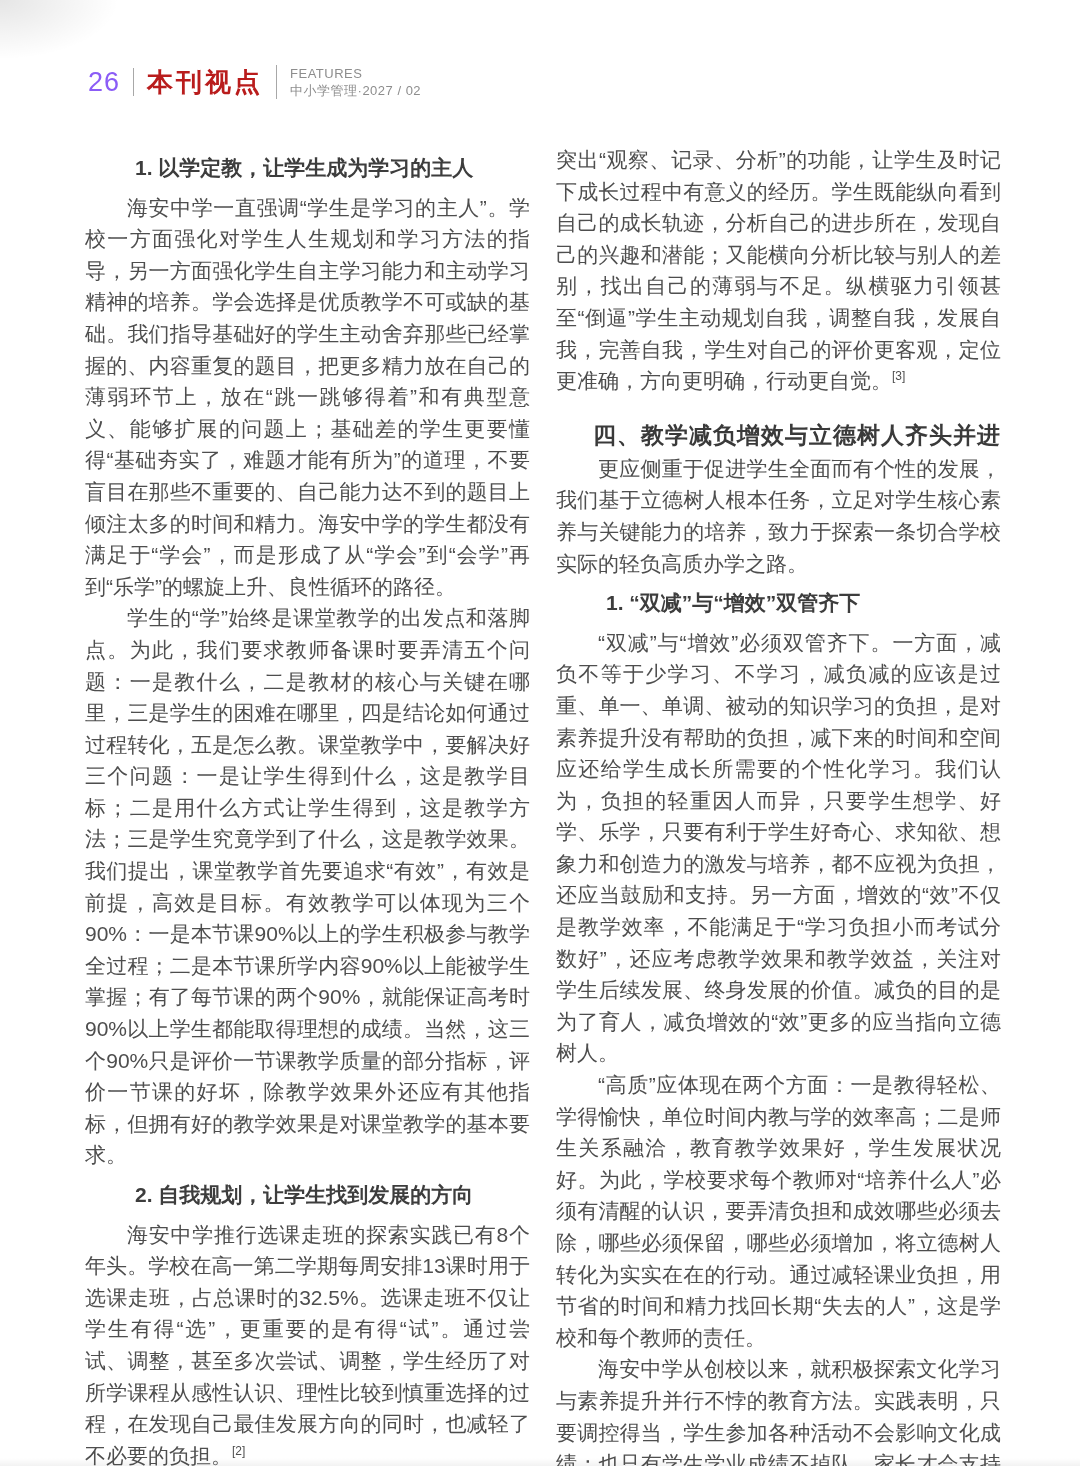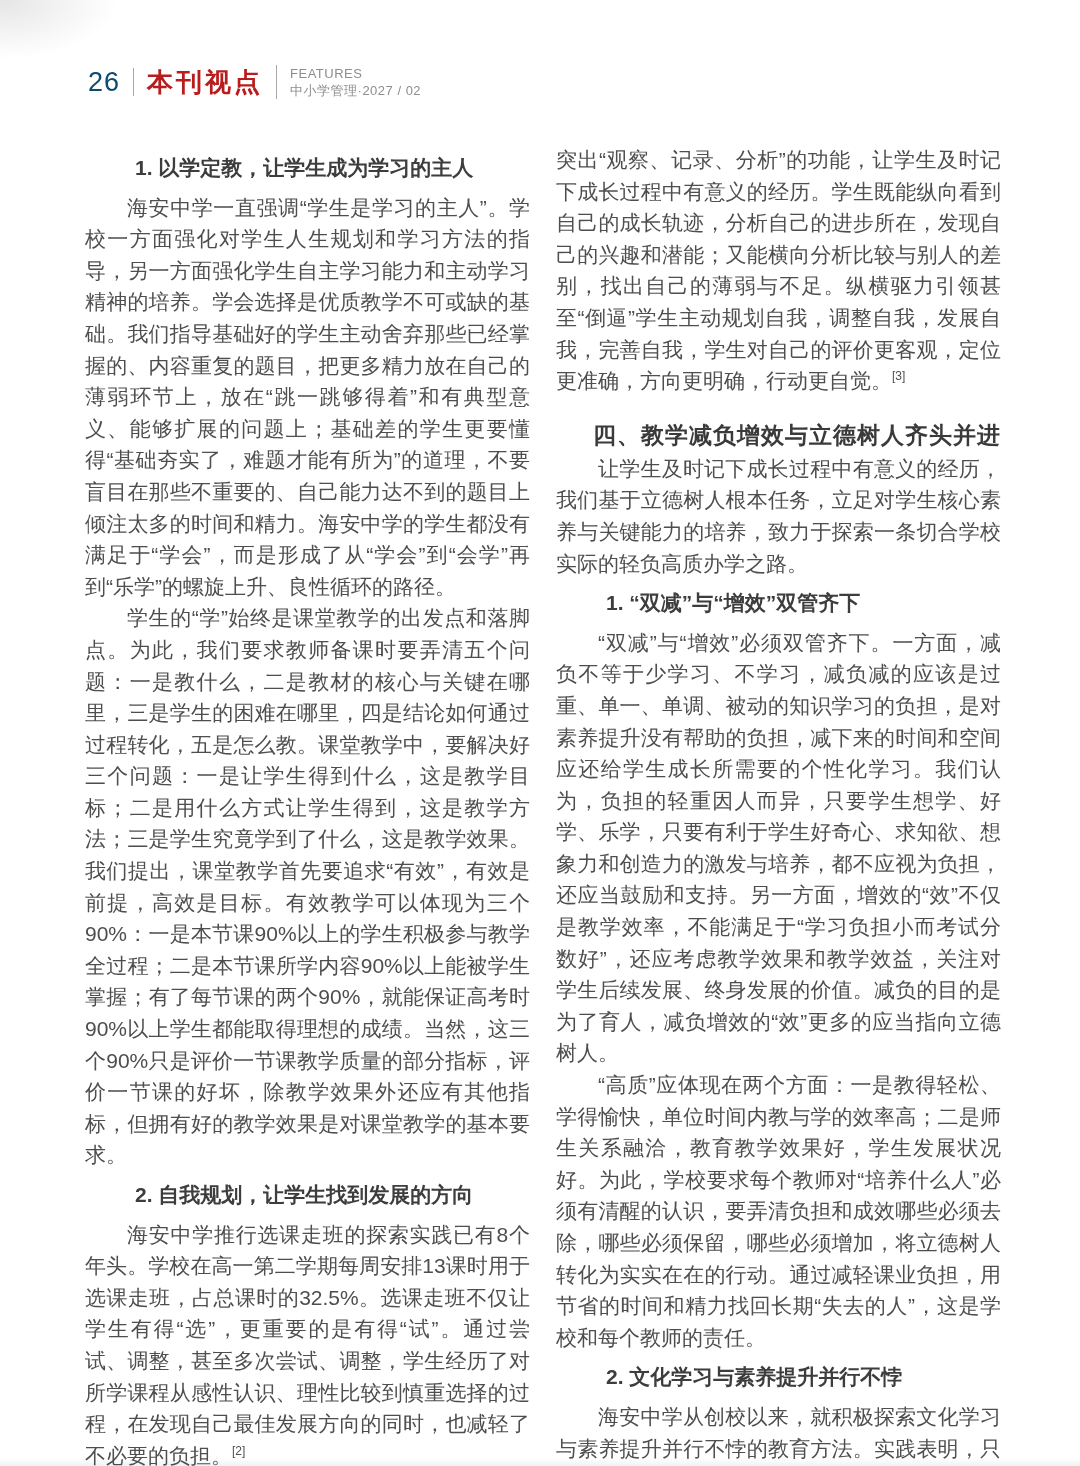--- a/index.html
+++ b/index.html
@@ -33,21 +33,21 @@
   .page-header {
     position: absolute;
     top: 62px;
     left: 88px;
     display: flex;
     align-items: center;
     height: 40px;
   }
   .page-num {
     font-size: 27px;
-    color: #0c4a6e;
+    color: #8b5cf6;
     letter-spacing: 1px;
   }
   .vbar {
     width: 1px;
     height: 28px;
     background: #a8a8a8;
     margin: 0 13px;
   }
   .vbar.tall { height: 34px; }
   .section-title {
@@ -134,22 +134,21 @@
       <p>海安中学一直强调“学生是学习的主人”。学校一方面强化对学生人生规划和学习方法的指导，另一方面强化学生自主学习能力和主动学习精神的培养。学会选择是优质教学不可或缺的基础。我们指导基础好的学生主动舍弃那些已经掌握的、内容重复的题目，把更多精力放在自己的薄弱环节上，放在“跳一跳够得着”和有典型意义、能够扩展的问题上；基础差的学生更要懂得“基础夯实了，难题才能有所为”的道理，不要盲目在那些不重要的、自己能力达不到的题目上倾注太多的时间和精力。海安中学的学生都没有满足于“学会”，而是形成了从“学会”到“会学”再到“乐学”的螺旋上升、良性循环的路径。</p>
       <p>学生的“学”始终是课堂教学的出发点和落脚点。为此，我们要求教师备课时要弄清五个问题：一是教什么，二是教材的核心与关键在哪里，三是学生的困难在哪里，四是结论如何通过过程转化，五是怎么教。课堂教学中，要解决好三个问题：一是让学生得到什么，这是教学目标；二是用什么方式让学生得到，这是教学方法；三是学生究竟学到了什么，这是教学效果。我们提出，课堂教学首先要追求“有效”，有效是前提，高效是目标。有效教学可以体现为三个90%：一是本节课90%以上的学生积极参与教学全过程；二是本节课所学内容90%以上能被学生掌握；有了每节课的两个90%，就能保证高考时90%以上学生都能取得理想的成绩。当然，这三个90%只是评价一节课教学质量的部分指标，评价一节课的好坏，除教学效果外还应有其他指标，但拥有好的教学效果是对课堂教学的基本要求。</p>
       <h3>2. 自我规划，让学生找到发展的方向</h3>
       <p><span>海安中学推行选课走班的探索实践已有8个年头。学校在高一第二学期每周安排13课时用于选课走班，占总课时的32.5%。选课走班不仅让学生有得“选”，更重要的是有得“试”。通过尝试、调整，甚至多次尝试、调整，学生经历了对所学课程从感性认识、理性比较到慎重选择的过程，在发现自己最佳发展方向的同时，也减轻了不必要的负担。</span><sup class="cite">[2]</sup></p>
       <p>与此同时，我们认为综合素质评价的最终目的不只是为高校招生服务，更应侧重于促进学生全面而有个性的发展。学校提出了“去功利化的综合素质评价”的观念，将综合素质评价电子平台冠名为“学生成长记录”，</p>
     </section>
 
     <section class="col">
       <p class="no-indent"><span>突出“观察、记录、分析”的功能，让学生及时记下成长过程中有意义的经历。学生既能纵向看到自己的成长轨迹，分析自己的进步所在，发现自己的兴趣和潜能；又能横向分析比较与别人的差别，找出自己的薄弱与不足。纵横驱力引领甚至“倒逼”学生主动规划自我，调整自我，发展自我，完善自我，学生对自己的评价更客观，定位更准确，方向更明确，行动更自觉。</span><sup class="cite">[3]</sup></p>
       <h2>四、教学减负增效与立德树人齐头并进</h2>
-      <p>让学生及时记下成长过程中有意义的经历，我们基于立德树人根本任务，立足对学生核心素养与关键能力的培养，致力于探索一条切合学校实际的轻负高质办学之路。</p>
+      <p>更应侧重于促进学生全面而有个性的发展，我们基于立德树人根本任务，立足对学生核心素养与关键能力的培养，致力于探索一条切合学校实际的轻负高质办学之路。</p>
       <h3>1. “双减”与“增效”双管齐下</h3>
       <p>“双减”与“增效”必须双管齐下。一方面，减负不等于少学习、不学习，减负减的应该是过重、单一、单调、被动的知识学习的负担，是对素养提升没有帮助的负担，减下来的时间和空间应还给学生成长所需要的个性化学习。我们认为，负担的轻重因人而异，只要学生想学、好学、乐学，只要有利于学生好奇心、求知欲、想象力和创造力的激发与培养，都不应视为负担，还应当鼓励和支持。另一方面，增效的“效”不仅是教学效率，不能满足于“学习负担小而考试分数好”，还应考虑教学效果和教学效益，关注对学生后续发展、终身发展的价值。减负的目的是为了育人，减负增效的“效”更多的应当指向立德树人。</p>
       <p>“高质”应体现在两个方面：一是教得轻松、学得愉快，单位时间内教与学的效率高；二是师生关系融洽，教育教学效果好，学生发展状况好。为此，学校要求每个教师对“培养什么人”必须有清醒的认识，要弄清负担和成效哪些必须去除，哪些必须保留，哪些必须增加，将立德树人转化为实实在在的行动。通过减轻课业负担，用节省的时间和精力找回长期“失去的人”，这是学校和每个教师的责任。</p>
-      <h3>2. 文化学习与素养提升并行不悖</h3>
       <p>海安中学从创校以来，就积极探索文化学习与素养提升并行不悖的教育方法。实践表明，只要调控得当，学生参加各种活动不会影响文化成绩；也只有学生学业成绩不掉队，家长才会支持和配合，社会的质疑才会少。海安中学学生在高一第一学期就要参加军训、农场劳动周、</p>
     </section>
 
   </main>
 </div>
 
 </body></html>

